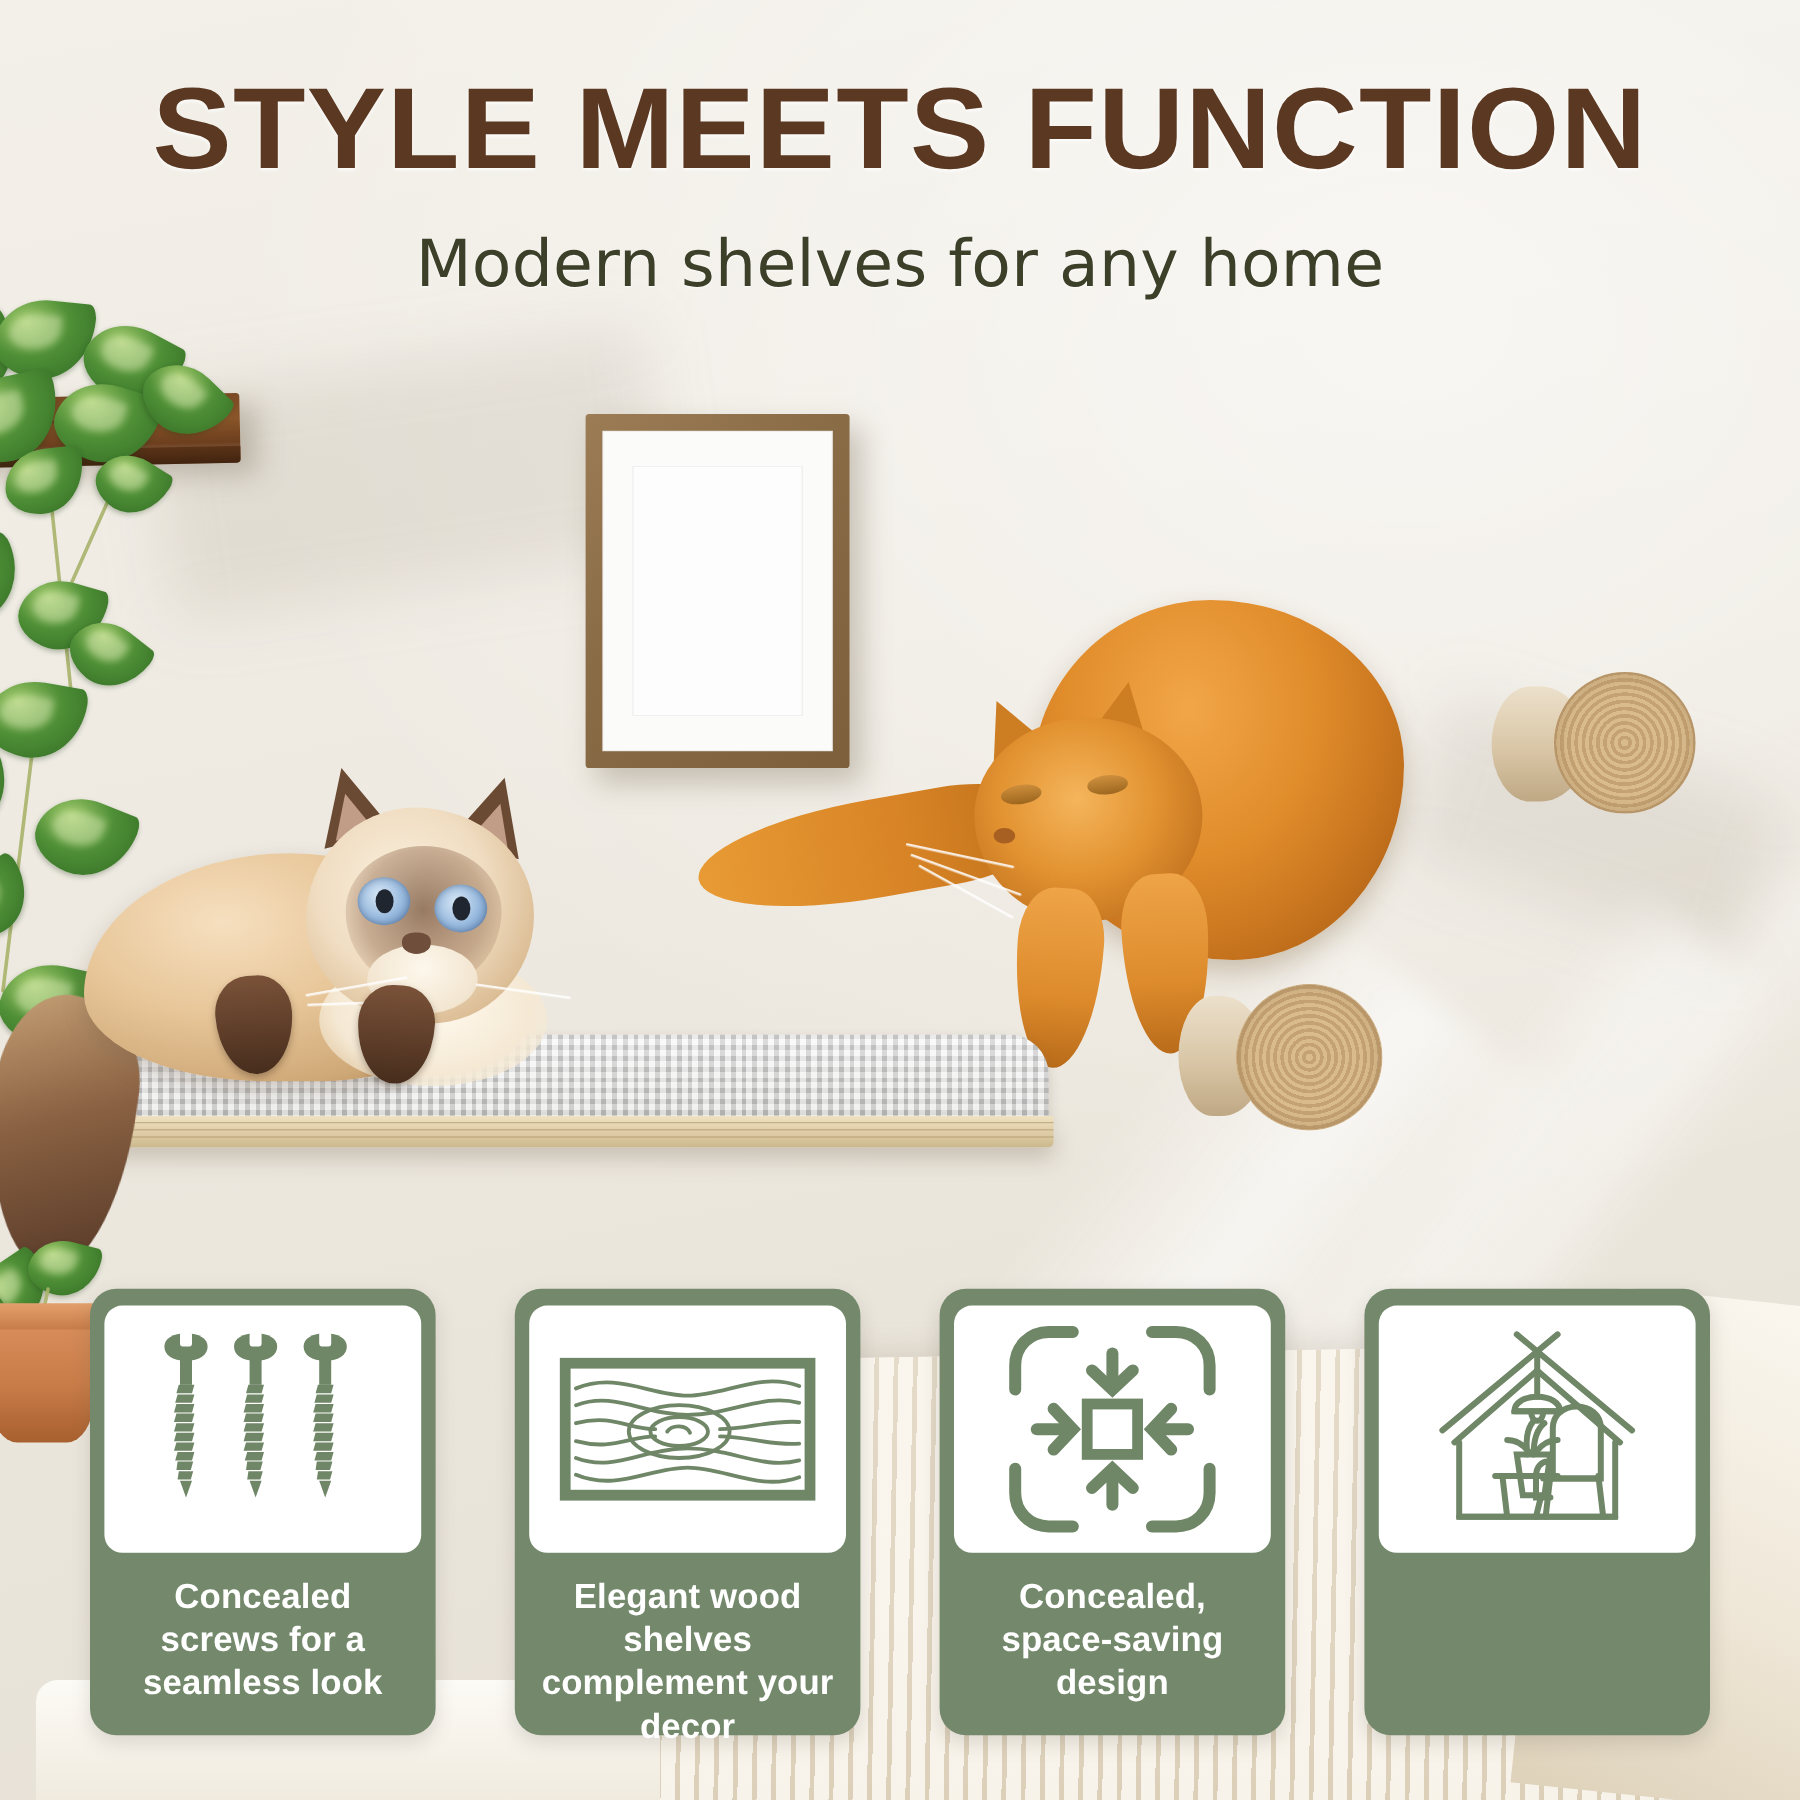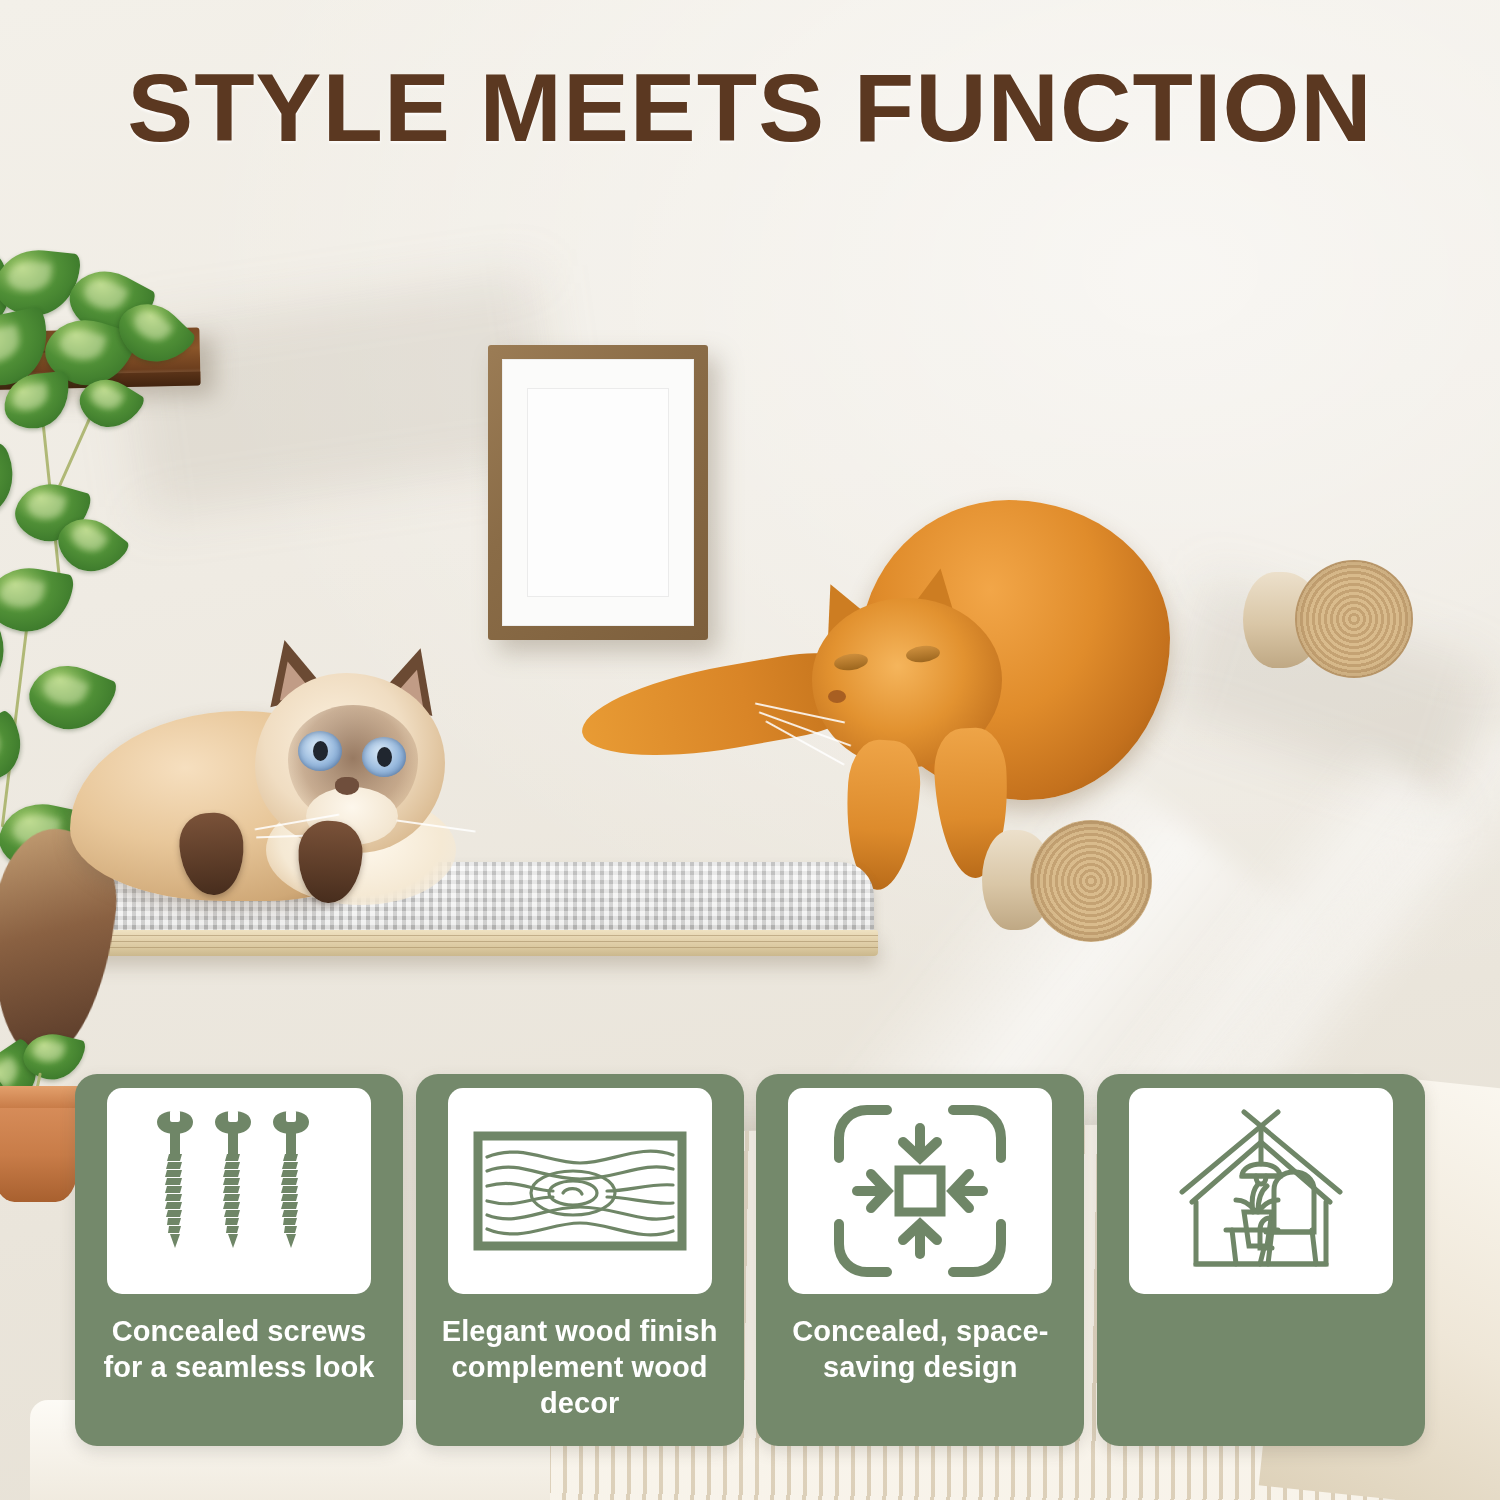--- a/index.html
+++ b/index.html
@@ -200,21 +200,21 @@
   .throw-b{position:absolute;left:1280px;top:1080px;width:260px;height:420px;
     background:linear-gradient(200deg,#fbf8f1 0%,#efe7d8 55%,#ded2ba 100%);
     border-radius:60px 0 0 0;transform:rotate(6deg);}
   .knit{position:absolute;left:30px;top:1400px;width:520px;height:110px;
     background:linear-gradient(180deg,#fdfbf6,#efe9dd);border-radius:18px 40px 0 0;}
 
   
   .cards{position:absolute;left:75px;top:1074px;width:1350px;height:372px;
     display:flex;justify-content:space-between;}
   .card{
-    width:328px;
+    width:288px;
     background:#74896b;
     border-radius:22px;
     padding:14px 14px 0;
     box-sizing:border-box;
     display:flex;flex-direction:column;align-items:center;
     box-shadow:0 6px 16px rgba(90,85,70,.18);
   }
   .card-icon{
     width:264px;height:206px;background:#ffffff;border-radius:15px;
     display:flex;align-items:center;justify-content:center;
@@ -233,20 +233,21 @@
 <div class="stage">
 
   <div class="wall"></div>
   <div class="wallshadow sh-1"></div>
   <div class="wallshadow sh-2"></div>
   <div class="sunbeam beam-a"></div>
   <div class="sunbeam beam-b"></div>
   <div class="sunbeam beam-c"></div>
 
   <div class="headline">STYLE MEETS FUNCTION</div>
+  <div class="subhead">Modern shelves for any home</div>
 
   <div class="rustic-shelf">
     <div class="rustic-grain"></div>
   </div>
 
   <div class="pothos">
     <div class="vine" style="left:96px;top:58px;height:120px;transform:rotate(8deg);"></div>
     <div class="vine" style="left:120px;top:150px;height:210px;transform:rotate(-6deg);"></div>
     <div class="vine" style="left:86px;top:330px;height:250px;transform:rotate(7deg);"></div>
     <div class="vine" style="left:136px;top:160px;height:120px;transform:rotate(24deg);"></div>
@@ -421,21 +422,21 @@
             <path d="M14 55c30-8 44 5 66 5M134 60c22 0 44-8 66-6"></path>
             <path d="M14 70c30 8 44-4 66-4M134 66c22 0 44 8 66 6"></path>
             <path d="M14 84c32 12 56-8 93-8s62 18 93 10"></path>
             <path d="M14 98c34 14 62-6 93-6s60 20 93 8"></path>
             <ellipse cx="100" cy="62" rx="42" ry="22"></ellipse>
             <ellipse cx="100" cy="62" rx="24" ry="12"></ellipse>
             <path d="M90 62c4-6 16-6 19 1"></path>
           </g>
         </svg>
       </div>
-      <div class="card-label">Elegant wood finish complement wood decor</div>
+      <div class="card-label">Elegant wood shelves complement your decor</div>
     </div>
 
     <div class="card">
       <div class="card-icon">
         <svg width="178" height="178" viewBox="0 0 178 178" fill="none" stroke="#6f8667" stroke-width="10" stroke-linecap="round">
           <path d="M56 8H36C20 8 8 20 8 36v20"></path>
           <path d="M122 8h20c16 0 28 12 28 28v20"></path>
           <path d="M8 122v20c0 16 12 28 28 28h20"></path>
           <path d="M170 122v20c0 16-12 28-28 28h-20"></path>
           <rect x="68" y="68" width="42" height="42" stroke-width="9"></rect>

